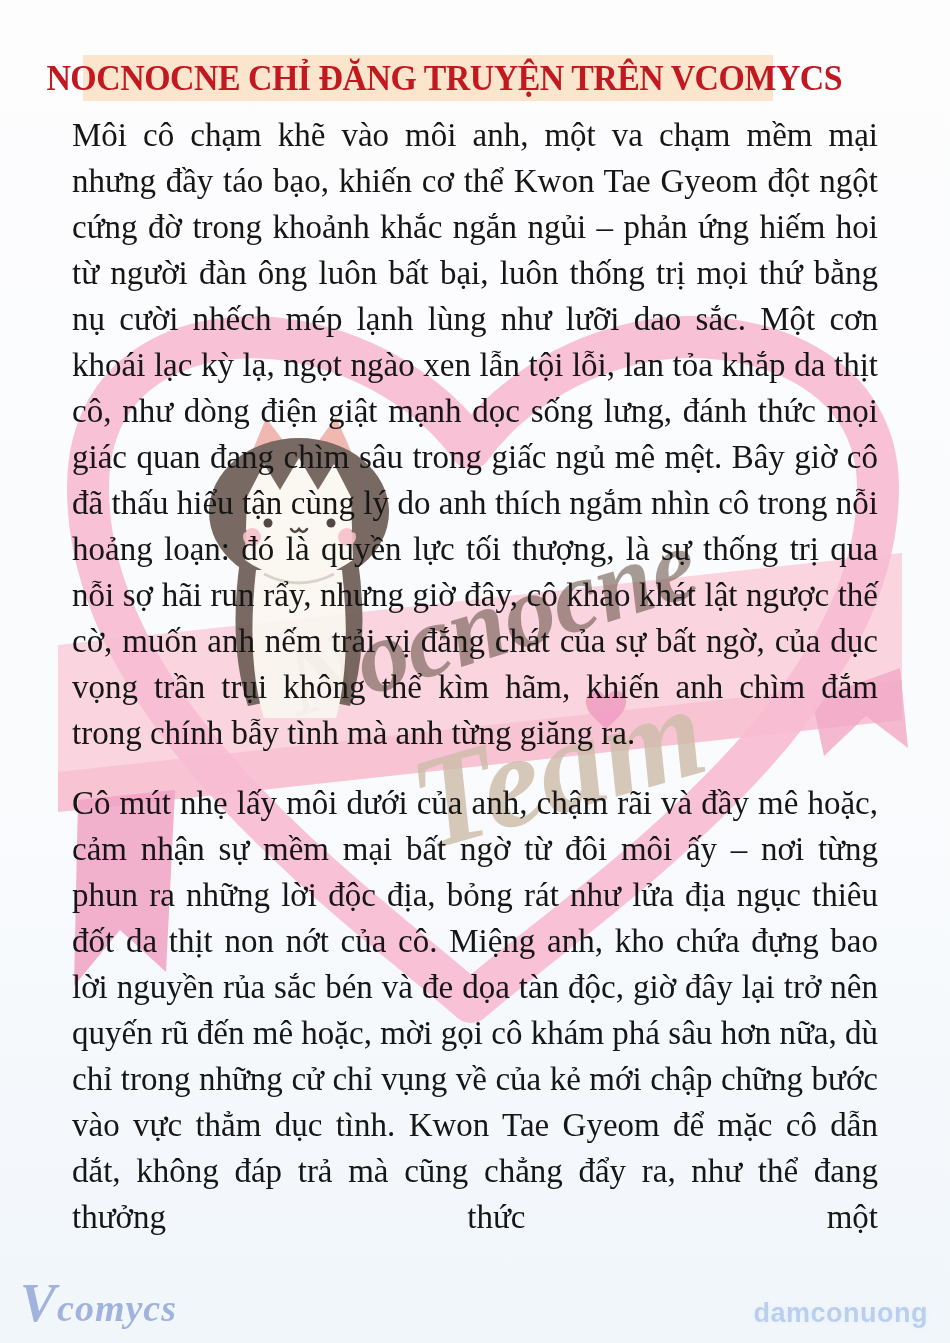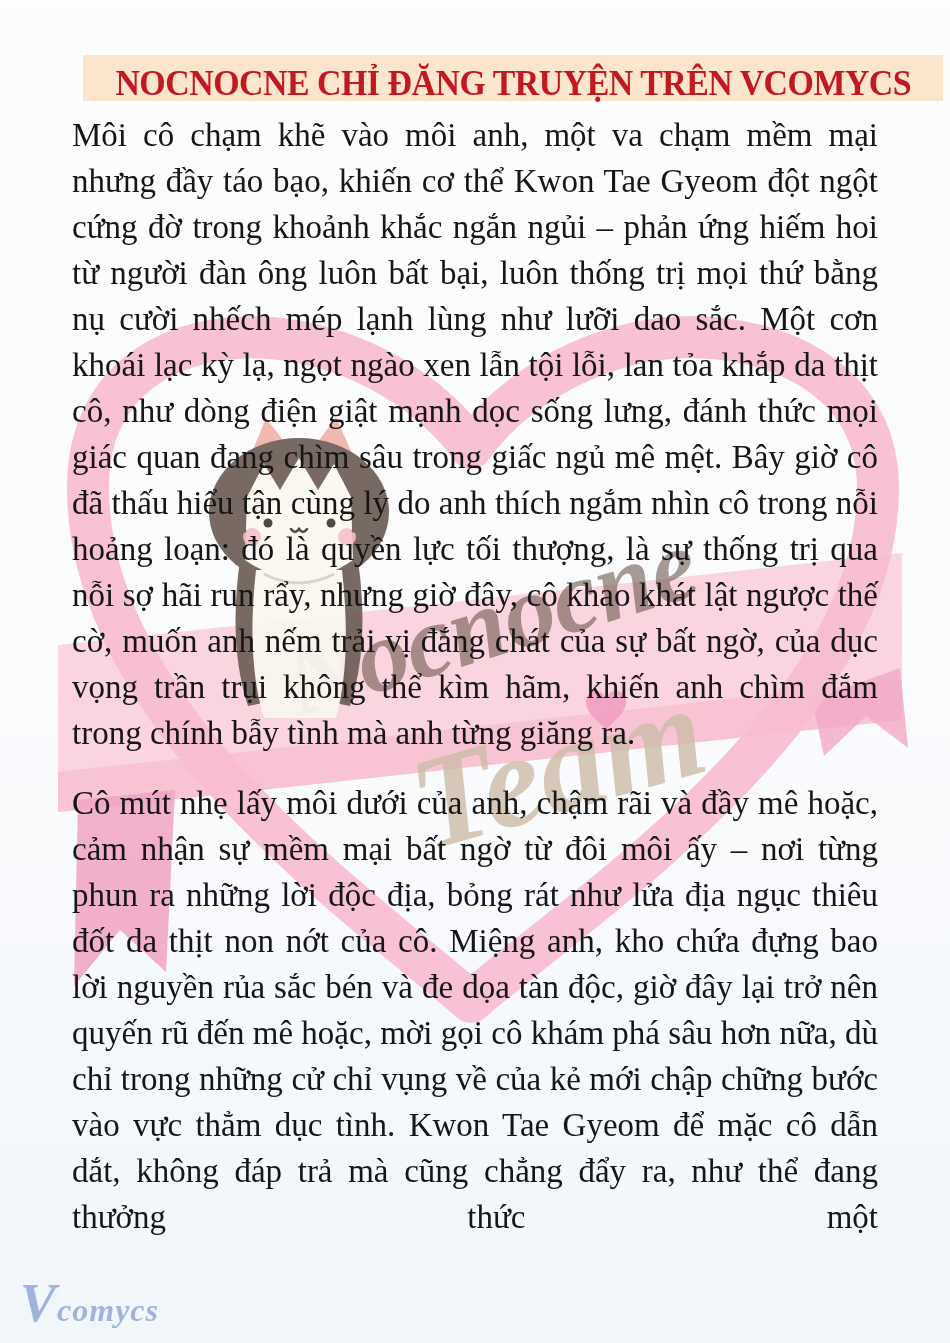--- a/index.html
+++ b/index.html
@@ -9,24 +9,25 @@
     width:950px; height:1343px;
     margin:0 auto;
     overflow:hidden;
     background:linear-gradient(180deg,#fdfdfe 0%, #fafbfd 55%, #f1f6fa 100%);
   }
   .watermark {
     position:absolute; left:0; top:0; width:950px; height:1343px;
     z-index:0; pointer-events:none;
   }
   .banner {
-    position:absolute; left:83px; top:55px; width:860px; height:46px;
+    position:absolute; left:83px; top:55px; width:658px; height:46px;
     background:#fce5cd;
-    display:flex; align-items:flex-end; justify-content:center;
+    display:flex; align-items:center; justify-content:center;
     z-index:2;
+    padding-left:32px;
   }
   .banner span {
     font-family:"Liberation Serif", serif;
     font-weight:bold; font-size:36px; line-height:1;
     color:#c2181f; white-space:nowrap;
     transform:scaleX(.94); transform-origin:center;
     letter-spacing:-0.5px;
   }
   .story {
     position:absolute; left:72px; right:72px; top:112px;
@@ -35,21 +36,21 @@
     font-size:33px; line-height:46px;
     color:#161616;
     text-align:justify; text-justify:inter-word;
   }
   .story p { margin:0 0 24px 0; }
   .story p.fill-last { text-align-last:justify; }
   .vcomycs {
     position:absolute; left:20px; top:1272px; z-index:2;
     font-family:"Liberation Serif", serif;
     font-style:italic; font-weight:bold;
-    font-size:32px; letter-spacing:1px;
+    font-size:38px; letter-spacing:1px;
     color:#93a7da; opacity:.85;
   }
   .vcomycs::first-letter { font-size:54px; }
   .credit {
     position:absolute; right:22px; top:1298px; z-index:2;
     font-family:"Liberation Sans", sans-serif;
     font-weight:bold; font-size:27px; letter-spacing:.5px;
     color:#b9cfee;
     text-shadow:0 0 5px #e3edfb, 0 0 2px #ffffff;
   }
@@ -100,14 +101,15 @@
   <div class="banner">
     <span>NOCNOCNE CHỈ ĐĂNG TRUYỆN TRÊN VCOMYCS</span>
   </div>
 
   <div class="story">
     <p>Môi cô chạm khẽ vào môi anh, một va chạm mềm mại nhưng đầy táo bạo, khiến cơ thể Kwon Tae Gyeom đột ngột cứng đờ trong khoảnh khắc ngắn ngủi – phản ứng hiếm hoi từ người đàn ông luôn bất bại, luôn thống trị mọi thứ bằng nụ cười nhếch mép lạnh lùng như lưỡi dao sắc. Một cơn khoái lạc kỳ lạ, ngọt ngào xen lẫn tội lỗi, lan tỏa khắp da thịt cô, như dòng điện giật mạnh dọc sống lưng, đánh thức mọi giác quan đang chìm sâu trong giấc ngủ mê mệt. Bây giờ cô đã thấu hiểu tận cùng lý do anh thích ngắm nhìn cô trong nỗi hoảng loạn: đó là quyền lực tối thượng, là sự thống trị qua nỗi sợ hãi run rẩy, nhưng giờ đây, cô khao khát lật ngược thế cờ, muốn anh nếm trải vị đắng chát của sự bất ngờ, của dục vọng trần trụi không thể kìm hãm, khiến anh chìm đắm trong chính bẫy tình mà anh từng giăng ra.</p>
     <p class="fill-last">Cô mút nhẹ lấy môi dưới của anh, chậm rãi và đầy mê hoặc, cảm nhận sự mềm mại bất ngờ từ đôi môi ấy – nơi từng phun ra những lời độc địa, bỏng rát như lửa địa ngục thiêu đốt da thịt non nớt của cô. Miệng anh, kho chứa đựng bao lời nguyền rủa sắc bén và đe dọa tàn độc, giờ đây lại trở nên quyến rũ đến mê hoặc, mời gọi cô khám phá sâu hơn nữa, dù chỉ trong những cử chỉ vụng về của kẻ mới chập chững bước vào vực thẳm dục tình. Kwon Tae Gyeom để mặc cô dẫn dắt, không đáp trả mà cũng chẳng đẩy ra, như thể đang thưởng thức một</p>
   </div>
 
   <div class="vcomycs">Vcomycs</div>
+  <div class="credit">damconuong</div>
 
 </div>
 
 </body></html>

